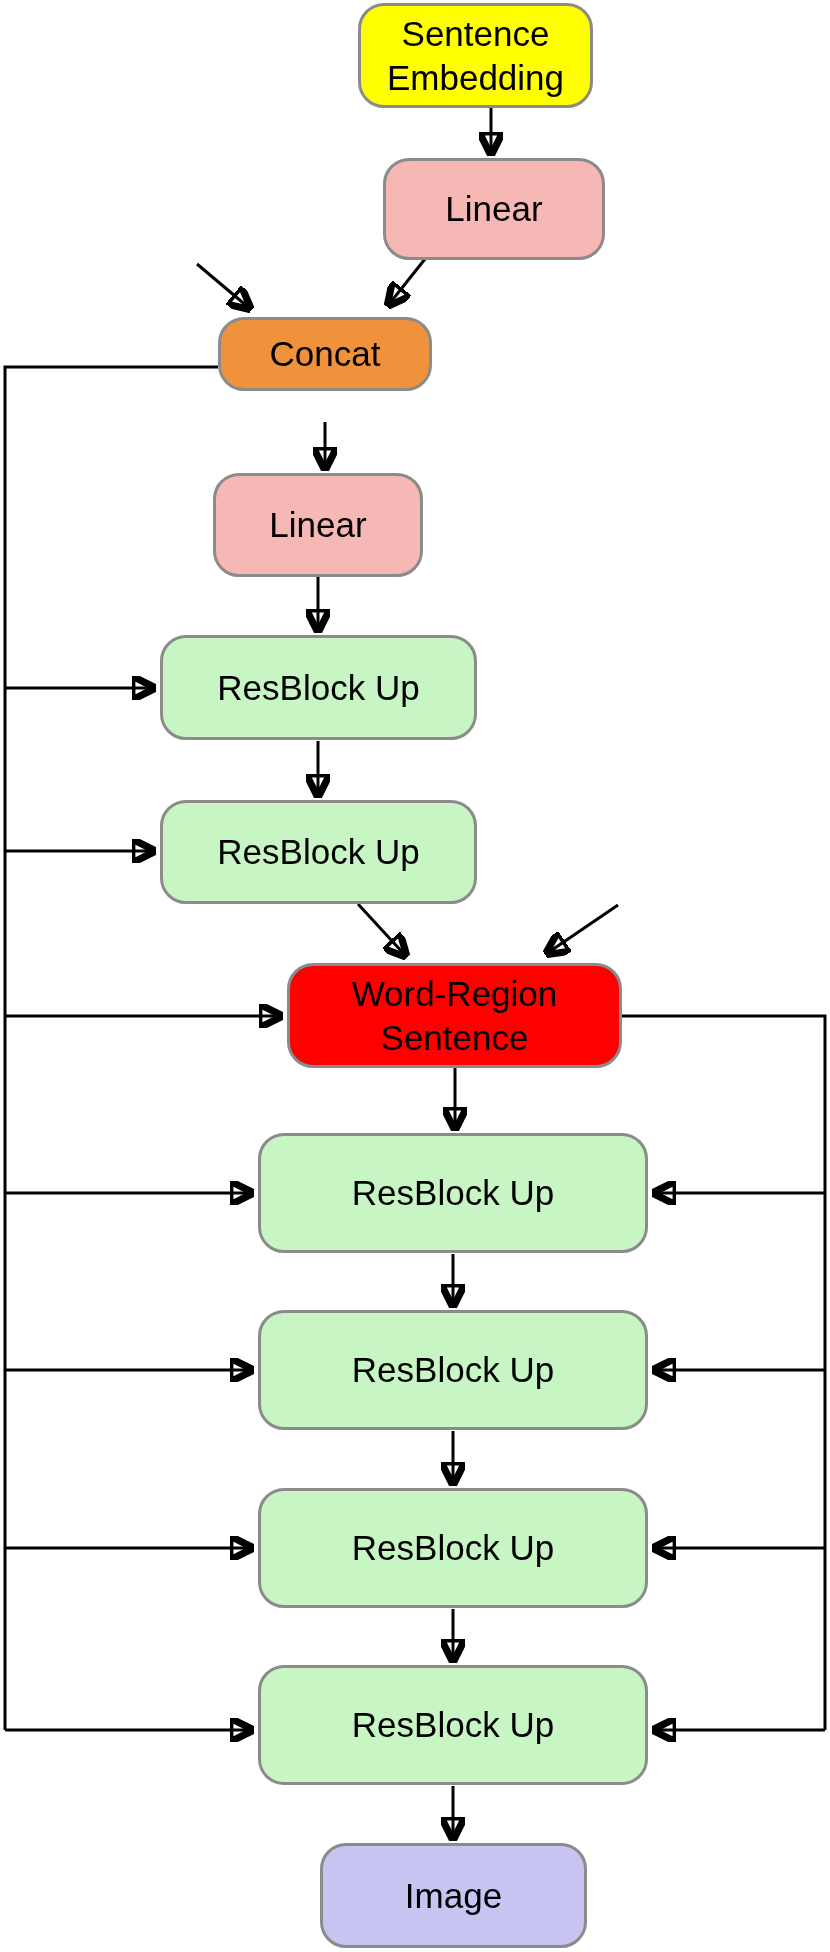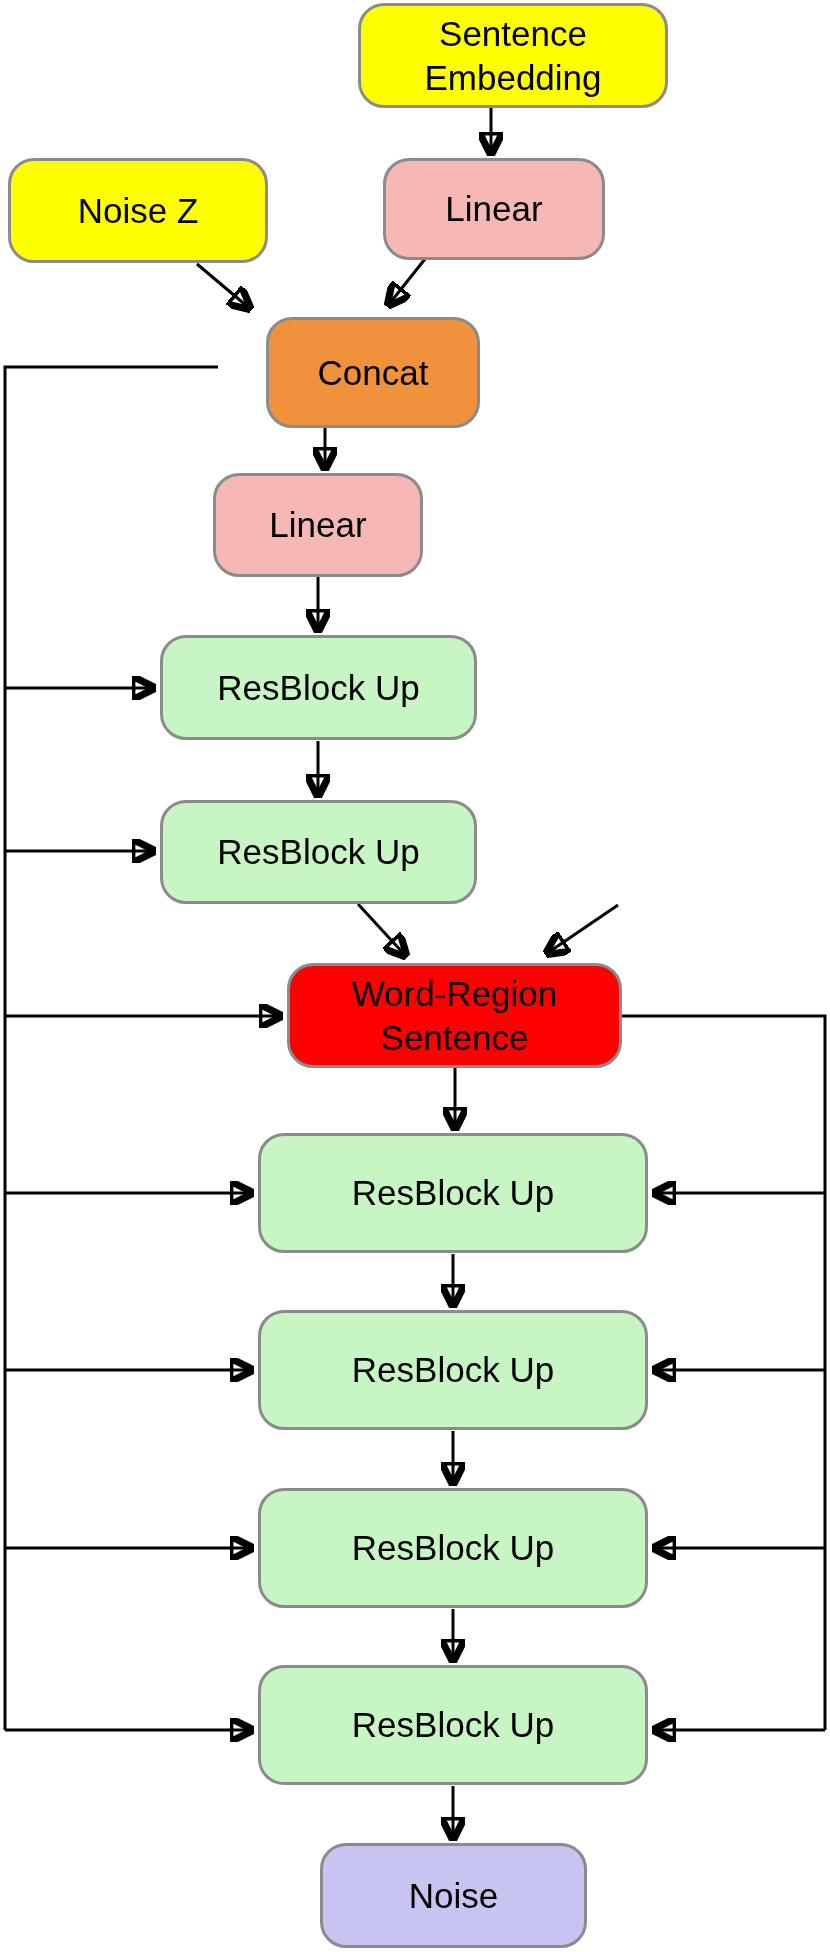--- a/index.html
+++ b/index.html
@@ -58,40 +58,39 @@
     <line x1="5" y1="1548" x2="249" y2="1548" marker-end="url(#arw)"></line>
     <line x1="5" y1="1730" x2="249" y2="1730" marker-end="url(#arw)"></line>
 
     <path d="M622,1016 L825,1016 L825,1730"></path>
     <line x1="825" y1="1193" x2="657" y2="1193" marker-end="url(#arw)"></line>
     <line x1="825" y1="1370" x2="657" y2="1370" marker-end="url(#arw)"></line>
     <line x1="825" y1="1548" x2="657" y2="1548" marker-end="url(#arw)"></line>
     <line x1="825" y1="1730" x2="657" y2="1730" marker-end="url(#arw)"></line>
   </svg>
 
-  <div class="node" style="left: 358px; top: 3px; width: 310px; height: 105px; background-color: rgb(255, 255, 0);">Sentence Embedding</div>
+  <div class="node" style="left: 358px; top: 3px; width: 235px; height: 105px; background-color: rgb(255, 255, 0);">Sentence Embedding</div>
 
-  <div class="node" style="left: 8px; top: 158px; width: 260px; height: 105px; background-color: rgb(255, 255, 0);">Noise Z</div>
 
   <div class="node" style="left: 383px; top: 158px; width: 222px; height: 102px; background-color: rgb(245, 184, 180);">Linear</div>
 
-  <div class="node" style="left: 218px; top: 317px; width: 214px; height: 111px; background-color: rgb(240, 145, 60); margin-left: 48px;">Concat</div>
+  <div class="node" style="left: 218px; top: 317px; width: 214px; height: 74px; background-color: rgb(240, 145, 60);">Concat</div>
 
   <div class="node" style="left: 213px; top: 473px; width: 210px; height: 104px; background-color: rgb(245, 184, 180);">Linear</div>
 
   <div class="node" style="left: 160px; top: 635px; width: 317px; height: 105px; background-color: rgb(199, 246, 196);">ResBlock Up</div>
 
   <div class="node" style="left: 160px; top: 800px; width: 317px; height: 104px; background-color: rgb(199, 246, 196);">ResBlock Up</div>
 
 
   <div class="node" style="left: 287px; top: 963px; width: 335px; height: 105px; background-color: rgb(255, 0, 0);">Word-Region Sentence</div>
 
   <div class="node" style="left: 258px; top: 1133px; width: 390px; height: 120px; background-color: rgb(199, 246, 196);">ResBlock Up</div>
 
   <div class="node" style="left: 258px; top: 1310px; width: 390px; height: 120px; background-color: rgb(199, 246, 196);">ResBlock Up</div>
 
   <div class="node" style="left: 258px; top: 1488px; width: 390px; height: 120px; background-color: rgb(199, 246, 196);">ResBlock Up</div>
 
   <div class="node" style="left: 258px; top: 1665px; width: 390px; height: 120px; background-color: rgb(199, 246, 196);">ResBlock Up</div>
 
-  <div class="node" style="left: 320px; top: 1843px; width: 267px; height: 105px; background-color: rgb(199, 196, 241);">Noise</div>
+  <div class="node" style="left: 320px; top: 1843px; width: 267px; height: 105px; background-color: rgb(199, 196, 241);">Image</div>
 
 </div>
 
 </body></html>

